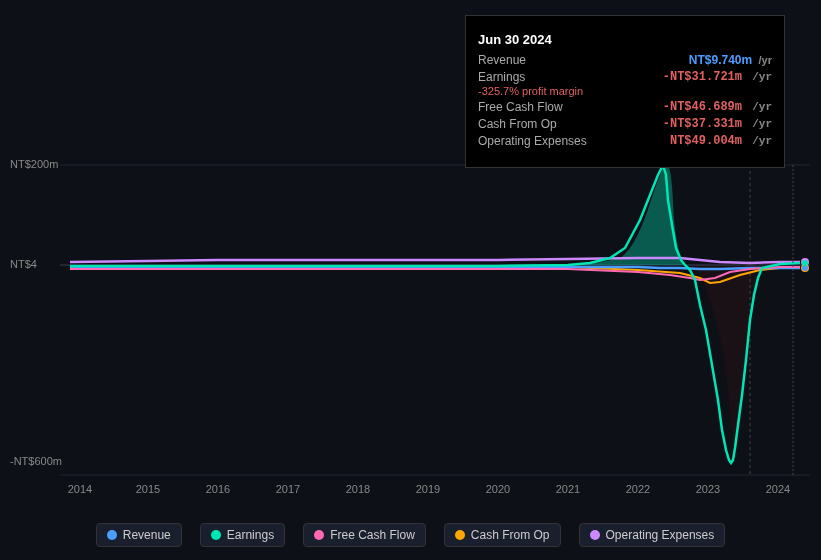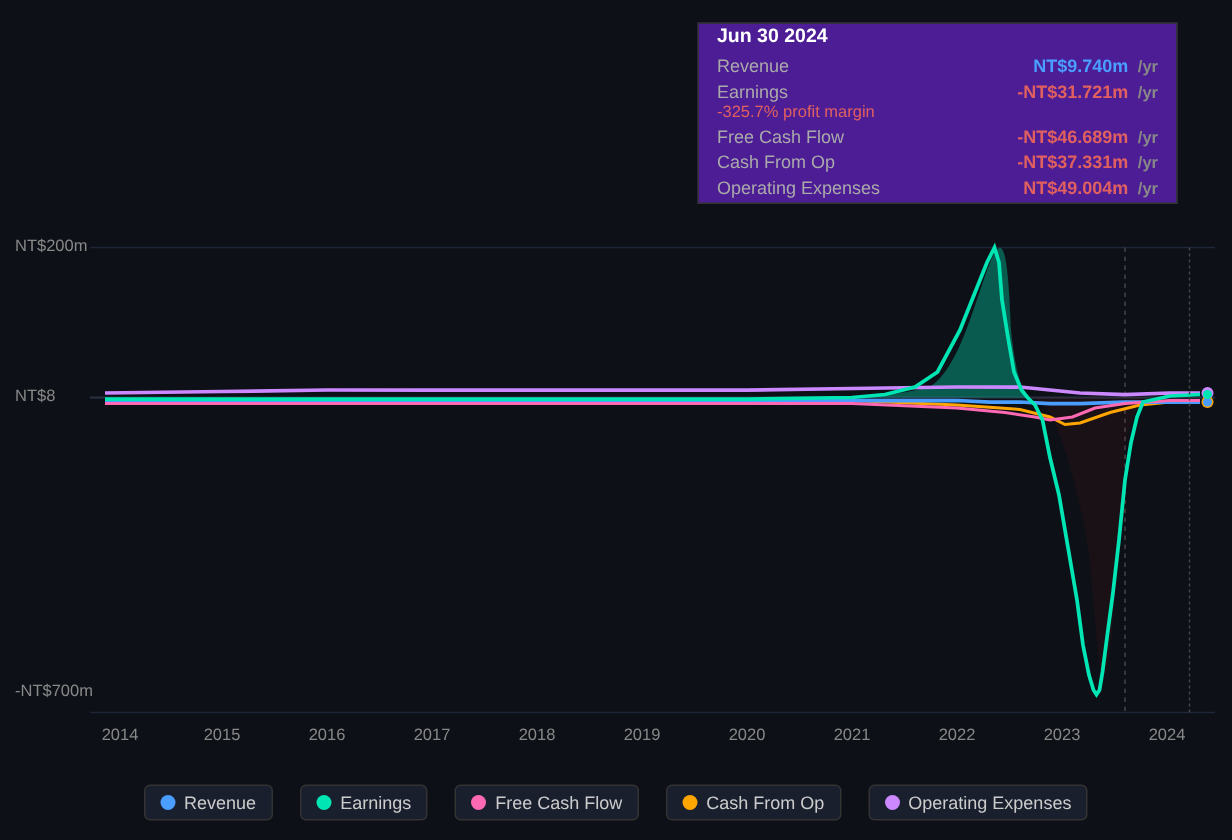--- a/index.html
+++ b/index.html
@@ -18,44 +18,44 @@
       height: 510px;
     }
     #chart-svg {
       width: 821px;
       height: 510px;
     }
     .tooltip-box {
       position: absolute;
       top: 15px;
       left: 465px;
-      background: #4c1d95;
+      background: #000000;
       border: 1px solid #333;
-      padding: 0 12px;
+      padding: 16px 12px;
       font-size: 12px;
       color: #aaa;
       min-width: 320px;
       z-index: 10;
     }
     .tooltip-title {
       color: #ffffff;
       font-weight: bold;
       margin-bottom: 6px;
       font-size: 13px;
     }
     .tooltip-row {
       display: flex;
       justify-content: space-between;
       margin-bottom: 3px;
       gap: 20px;
     }
     .tooltip-label { color: #aaa; }
     .tooltip-value { color: #e06060; font-weight: bold; }
     .tooltip-value.positive { color: #4a9eff; text-align: right; }
-    .tooltip-value.negative { color: #e06060; }
+    .tooltip-value.negative { color: #e06060; font-family: Liberation Mono, monospace; }
     .tooltip-sub {
       color: #e06060;
       font-size: 11px;
       margin-top: -2px;
       margin-bottom: 3px;
       margin-left: auto;
     }
     .yr-text { color: #888; font-size: 11px; margin-left: 3px; }
     .legend-bar {
       position: absolute;
@@ -133,22 +133,22 @@
       <span class="tooltip-value negative">-NT$37.331m <span class="yr-text">/yr</span></span>
     </div>
     <div class="tooltip-row">
       <span class="tooltip-label">Operating Expenses</span>
       <span class="tooltip-value negative">NT$49.004m <span class="yr-text">/yr</span></span>
     </div>
   </div>
 
   
   <div class="axis-label-y-top">NT$200m</div>
-  <div class="axis-label-y-mid">NT$8</div>
-  <div class="axis-label-y-bot">-NT$700m</div>
+  <div class="axis-label-y-mid">NT$4</div>
+  <div class="axis-label-y-bot">-NT$600m</div>
 
   
   <svg id="chart-svg" xmlns="http://www.w3.org/2000/svg">
 
     <rect width="821" height="510" fill="#0d1117"></rect>
 
     <line x1="60" y1="165" x2="810" y2="165" stroke="#1e2535" stroke-width="1"></line>
     <line x1="60" y1="265" x2="810" y2="265" stroke="#1e2535" stroke-width="1.5" stroke-dasharray="none"></line>
     <line x1="60" y1="475" x2="810" y2="475" stroke="#1e2535" stroke-width="1"></line>
 

